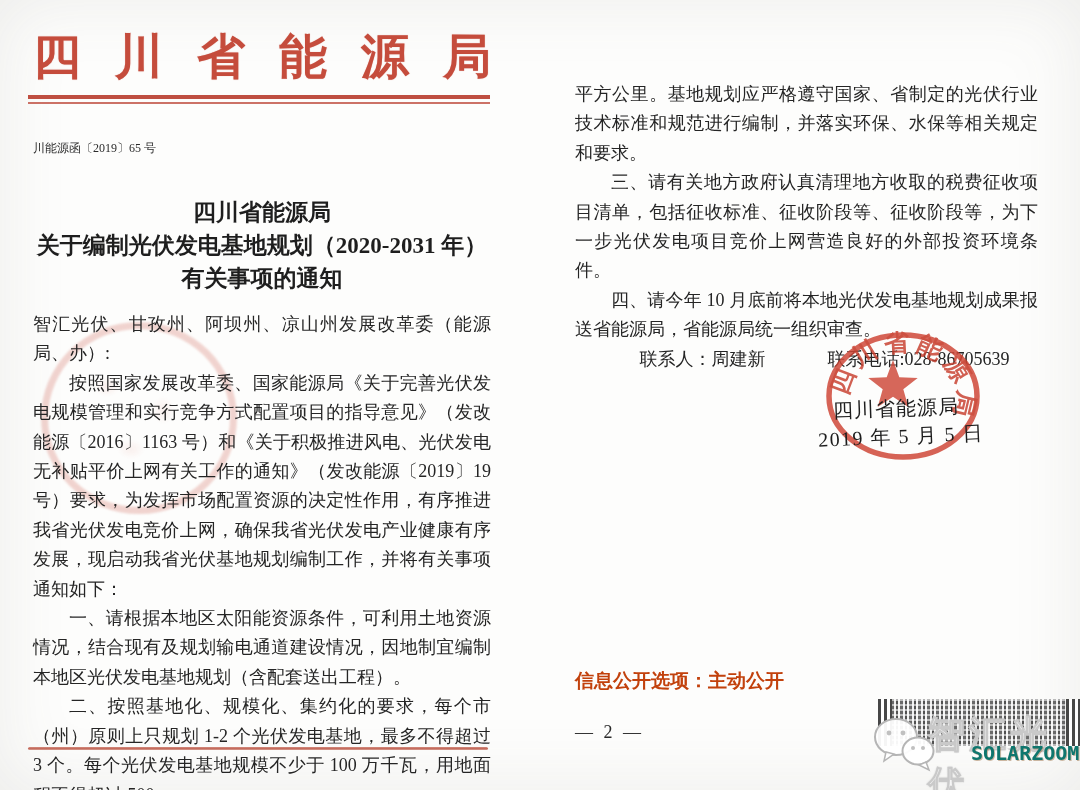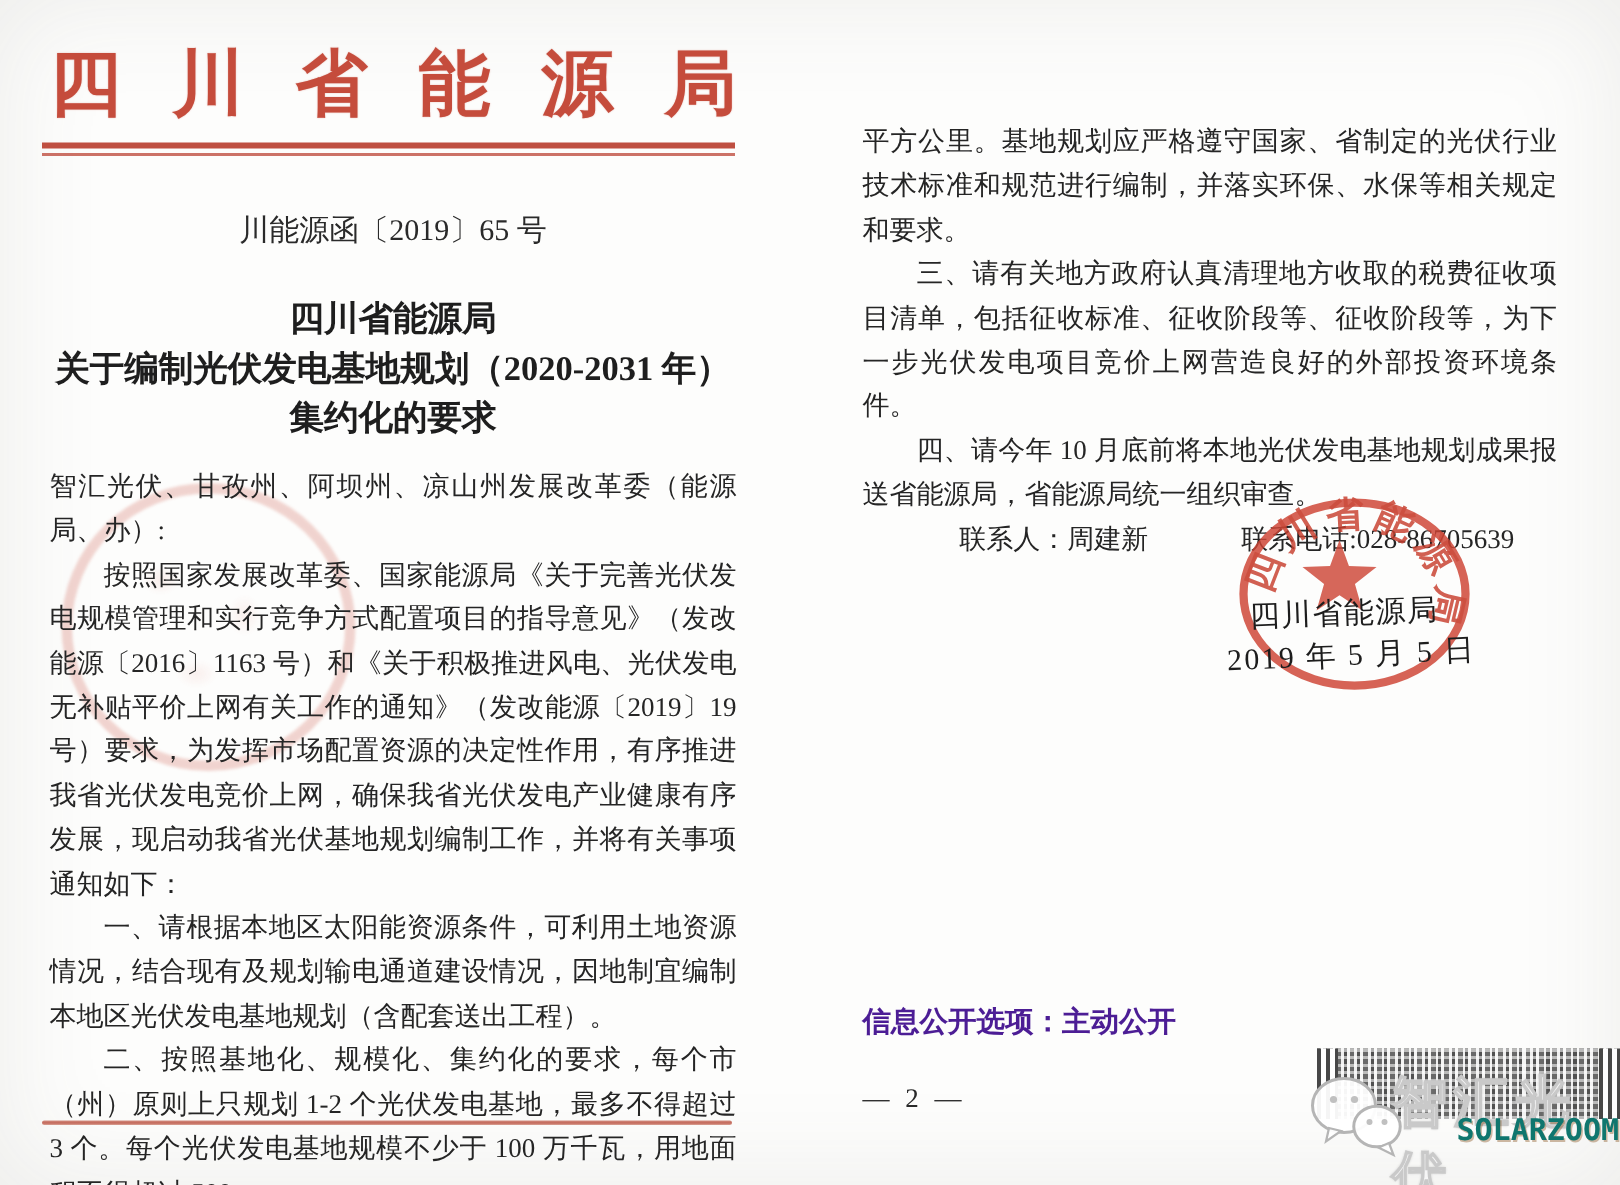--- a/index.html
+++ b/index.html
@@ -14,21 +14,21 @@
   .page-left{position:absolute;left:33px;top:0;width:458px;height:790px;}
   .agency{
     position:absolute;top:26px;left:0;width:458px;
     font-size:48px;line-height:62px;font-weight:bold;white-space:nowrap;
     color:#c54c3c;letter-spacing:34px;margin-right:-34px;
     text-shadow:0 0 1px rgba(197,76,60,.45);
   }
   .rule{position:absolute;left:-5px;width:462px;background:#bf4f41;}
   .rule-thick{top:95px;height:4px;}
   .rule-thin{top:102px;height:1.5px;opacity:.8;}
-  .doc-number{position:absolute;top:140px;left:0;width:458px;text-align:center;font-size:20px;color:#2a2a2a;}
+  .doc-number{position:absolute;top:140px;left:0;width:458px;text-align:left;font-size:12px;color:#2a2a2a;}
   .doc-title{position:absolute;top:196px;left:-10px;width:478px;text-align:center;
     font-size:23px;line-height:33px;font-weight:bold;color:#1e1e1e;}
   .body{position:absolute;top:310px;left:0;width:458px;z-index:2;
     font-size:18px;line-height:29.4px;text-align:justify;color:#252525;}
   .body p,.body2 p{margin:0;}
   .para{text-indent:2em;}
   .para.cont{text-indent:0;}
   .addressee{text-indent:0;}
   .bottom-rule{position:absolute;top:747px;left:-5px;width:460px;height:3px;
     background:linear-gradient(#d28d80,#c3685a 55%,#d9a396);border-radius:2px;}
@@ -45,21 +45,21 @@
   .page-right{position:absolute;left:575px;top:0;width:463px;height:632px;}
   .body2{position:absolute;top:80px;left:0;width:463px;
     font-size:18px;line-height:29.4px;text-align:justify;color:#252525;}
   .contact{text-align:center;}
   .contact .gap{display:inline-block;width:62px;}
   .seal{position:absolute;left:248px;top:331px;width:160px;height:132px;z-index:1;opacity:.92;}
   .seal-org{position:absolute;left:258px;top:394px;width:200px;z-index:2;
     font-size:20px;letter-spacing:1px;color:#1d1d1d;transform:rotate(-2deg);}
   .seal-date{position:absolute;left:243px;top:422px;width:220px;z-index:2;
     font-size:20px;letter-spacing:1.5px;color:#1d1d1d;transform:rotate(-2.5deg);}
-  .info-line{position:absolute;left:0;top:668px;font-size:19px;font-weight:bold;color:#4c1d95;}
+  .info-line{position:absolute;left:0;top:668px;font-size:19px;font-weight:bold;color:#c2410c;}
   .page-num{position:absolute;left:0;top:722px;font-size:18px;letter-spacing:3px;color:#2a2a2a;}
   
   .barcode{position:absolute;left:878px;top:699px;width:202px;height:47px;opacity:.88;
     background:
       repeating-linear-gradient(0deg, rgba(255,255,255,.55) 0 2px, rgba(0,0,0,0) 2px 5px),
       repeating-linear-gradient(90deg, #3a3a3a 0 2px, #f4f4f4 2px 4px, #555 4px 7px, #eee 7px 9px);}
   .barcode .bc-end{position:absolute;top:0;height:100%;width:14px;
     background:repeating-linear-gradient(90deg,#2f2f2f 0 3px,#fff 3px 6px);}
   .bc-left{left:0;} .bc-right{right:0;}
   .wechat{position:absolute;left:872px;top:716px;z-index:3;}
@@ -79,21 +79,21 @@
 
   <div class="page-left">
     <div class="agency">四川省能源局</div>
     <div class="rule rule-thick"></div>
     <div class="rule rule-thin"></div>
     <div class="doc-number">川能源函〔2019〕65 号</div>
 
     <div class="doc-title">
       <div>四川省能源局</div>
       <div>关于编制光伏发电基地规划（2020-2031 年）</div>
-      <div>集约化的要求</div>
+      <div>有关事项的通知</div>
     </div>
 
     <div class="ghost-seal">
       <div class="ghost-ring"></div>
       <div class="ghost-smudge"></div>
     </div>
 
     <div class="body">
       <div class="addressee">智汇光伏、甘孜州、阿坝州、凉山州发展改革委（能源局、办）:</div>
       <p class="para">按照国家发展改革委、国家能源局《关于完善光伏发电规模管理和实行竞争方式配置项目的指导意见》（发改能源〔2016〕1163 号）和《关于积极推进风电、光伏发电无补贴平价上网有关工作的通知》（发改能源〔2019〕19 号）要求，为发挥市场配置资源的决定性作用，有序推进我省光伏发电竞价上网，确保我省光伏发电产业健康有序发展，现启动我省光伏基地规划编制工作，并将有关事项通知如下：</p>

